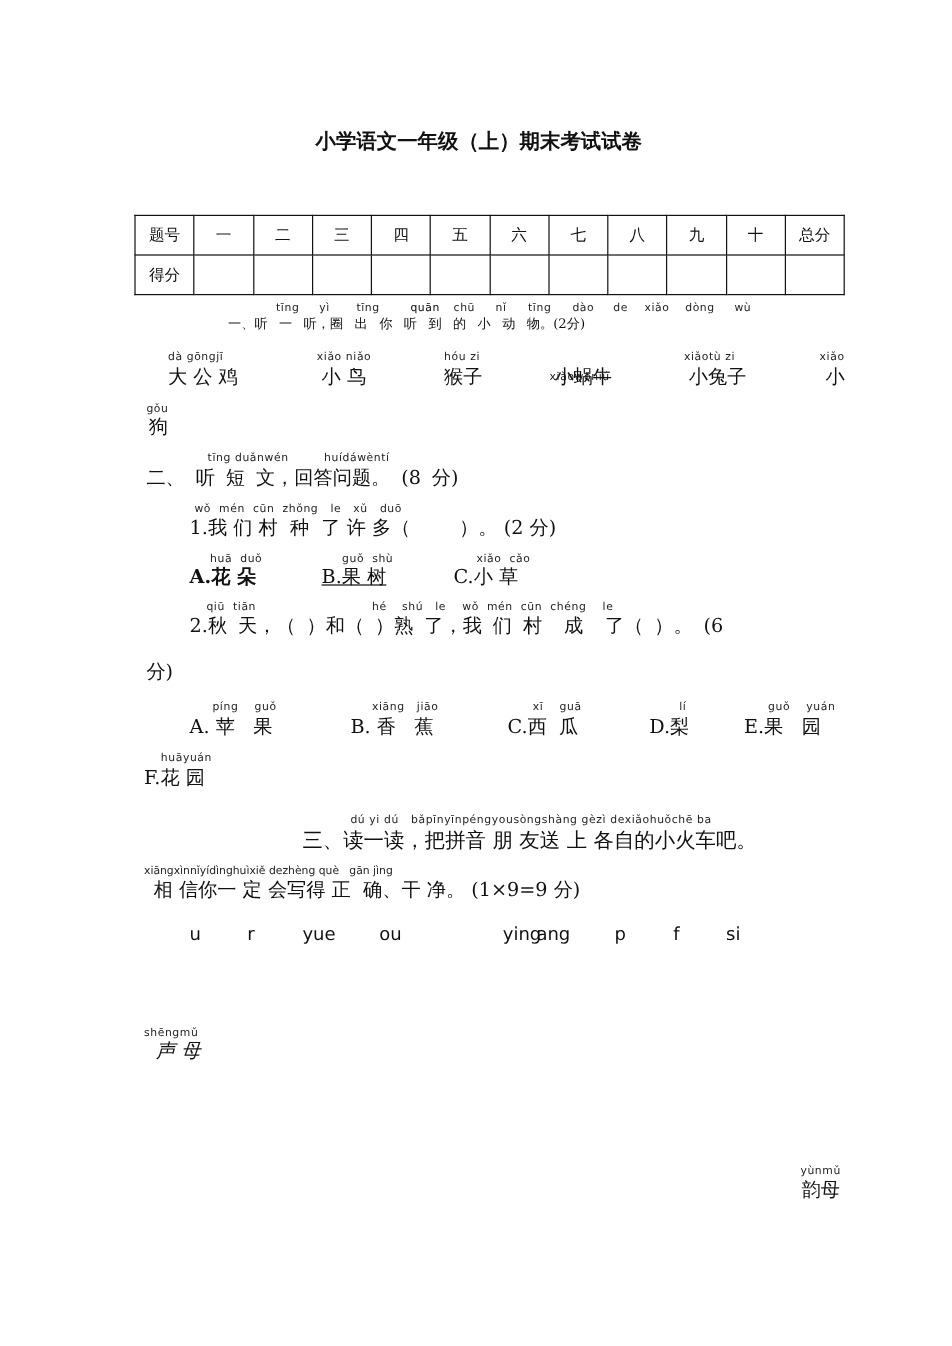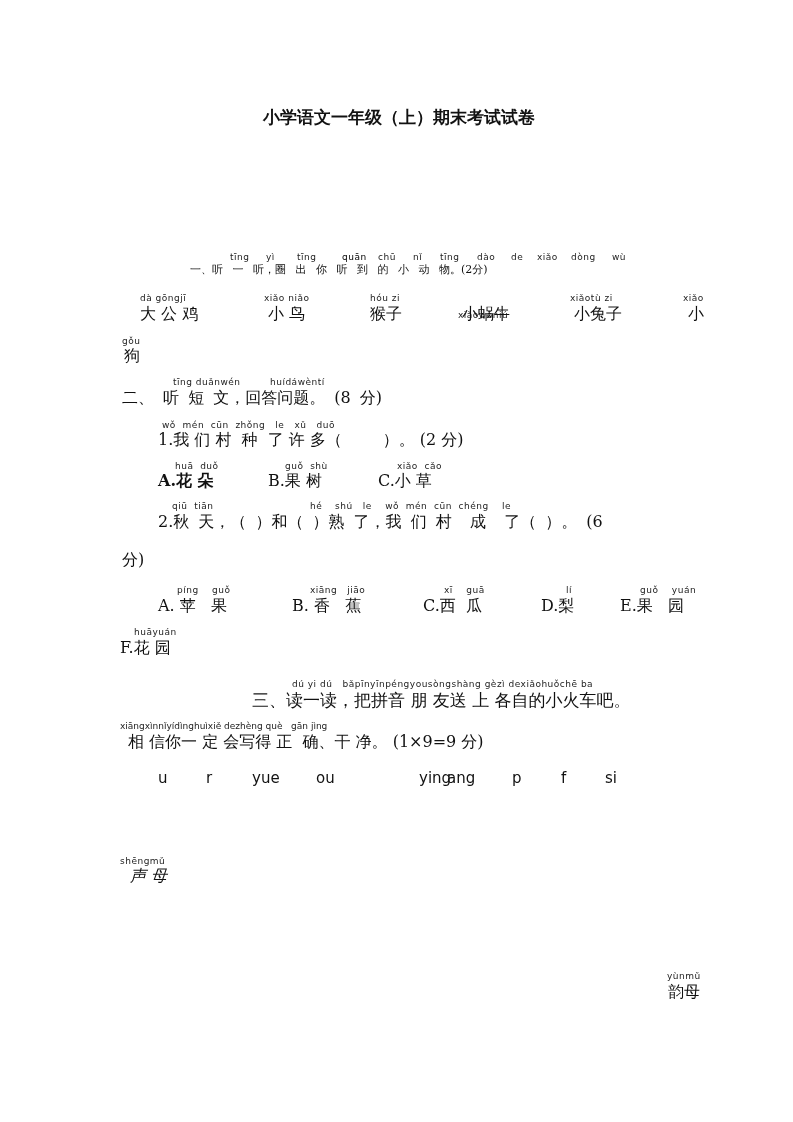--- a/index.html
+++ b/index.html
@@ -16,20 +16,48 @@
                    font-size: 13px; padding: 0; }
   .letters { font-family: "DejaVu Sans", sans-serif; font-size: 15px; }
 </style>
 </head>
 <body>
 
 <div class="abs title" style="left:263px; top:106px;">小学语文一年级（上）期末考试试卷</div>
 
 <table class="score">
   <tbody>
+      <tr>
+    <td>题号</td>
+    <td>一</td>
+    <td>二</td>
+    <td>三</td>
+    <td>四</td>
+    <td>五</td>
+    <td>六</td>
+    <td>七</td>
+    <td>八</td>
+    <td>九</td>
+    <td>十</td>
+    <td>总分</td>
+  </tr>
+  <tr>
+    <td>得分</td>
+    <td></td>
+    <td></td>
+    <td></td>
+    <td></td>
+    <td></td>
+    <td></td>
+    <td></td>
+    <td></td>
+    <td></td>
+    <td></td>
+    <td></td>
+  </tr>
 </tbody>
   </table>
 
 <div>
   <span class="py" style="left:230px; top:252px;">tīng</span>
   <span class="py" style="left:266px; top:252px;">yì</span>
   <span class="py" style="left:297px; top:252px;">tīng</span>
   <span class="py" style="left:342px; top:252px; font-weight:normal; color:#000;">quān</span>
   <span class="py" style="left:378px; top:252px;">chū</span>
   <span class="py" style="left:413px; top:252px;">nǐ</span>
@@ -61,21 +89,21 @@
   <span class="py" style="left:158px; top:377px;margin-left:15px;">tīng duǎnwén</span>
   <span class="py" style="left:270px; top:377px;">huídáwèntí</span>
   <span class="hz" style="left:122px; top:388px; word-spacing:4px;">二、 听 短 文，回答问题。 (8 分)</span>
 
   <span class="py" style="left:162px; top:420px; white-space:pre;">wǒ  mén  cūn  zhǒng   le   xǔ   duō</span>
   <span class="hz" style="left:158px; top:430px; white-space:pre;">1.我 们 村  种  了 许 多（        ）。 (2 分)</span>
 
   <span class="py" style="left:175px; top:461px; white-space:pre;">huā  duǒ</span>
   <span class="hz" style="left:158px; top:471px;font-weight:bold;">A.花 朵</span>
   <span class="py" style="left:285px; top:461px; white-space:pre;">guǒ  shù</span>
-  <span class="hz" style="left:268px; top:471px;">B.果 树</span>
+  <span class="hz" style="left:268px; top:471px;text-decoration:underline;">B.果 树</span>
   <span class="py" style="left:397px; top:461px; white-space:pre;">xiǎo  cǎo</span>
   <span class="hz" style="left:378px; top:471px;">C.小 草</span>
 
   <span class="py" style="left:172px; top:501px; white-space:pre;">qiū  tiān</span>
   <span class="py" style="left:297px; top:501px;padding-left:13px;">hé</span>
   <span class="py" style="left:335px; top:501px; white-space:pre;">shú   le    wǒ  mén  cūn  chéng    le</span>
   <span class="hz" style="left:158px; top:512px; white-space:pre; word-spacing:4px;">2.秋 天，（ ）和（ ）熟 了，我 们 村  成  了（ ）。 (6</span>
   <span class="hz" style="left:122px; top:550px;">分)</span>
 
   <span class="py" style="left:177px; top:585px; white-space:pre;">píng    guǒ</span>

